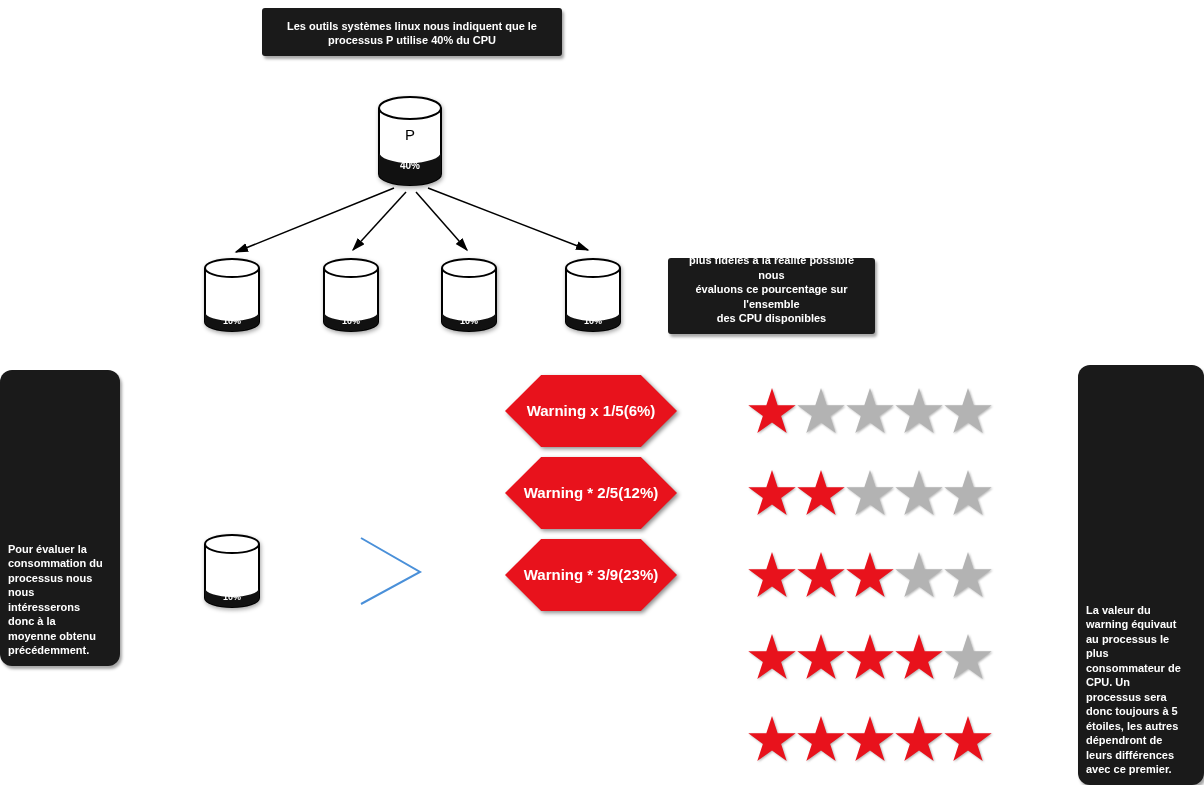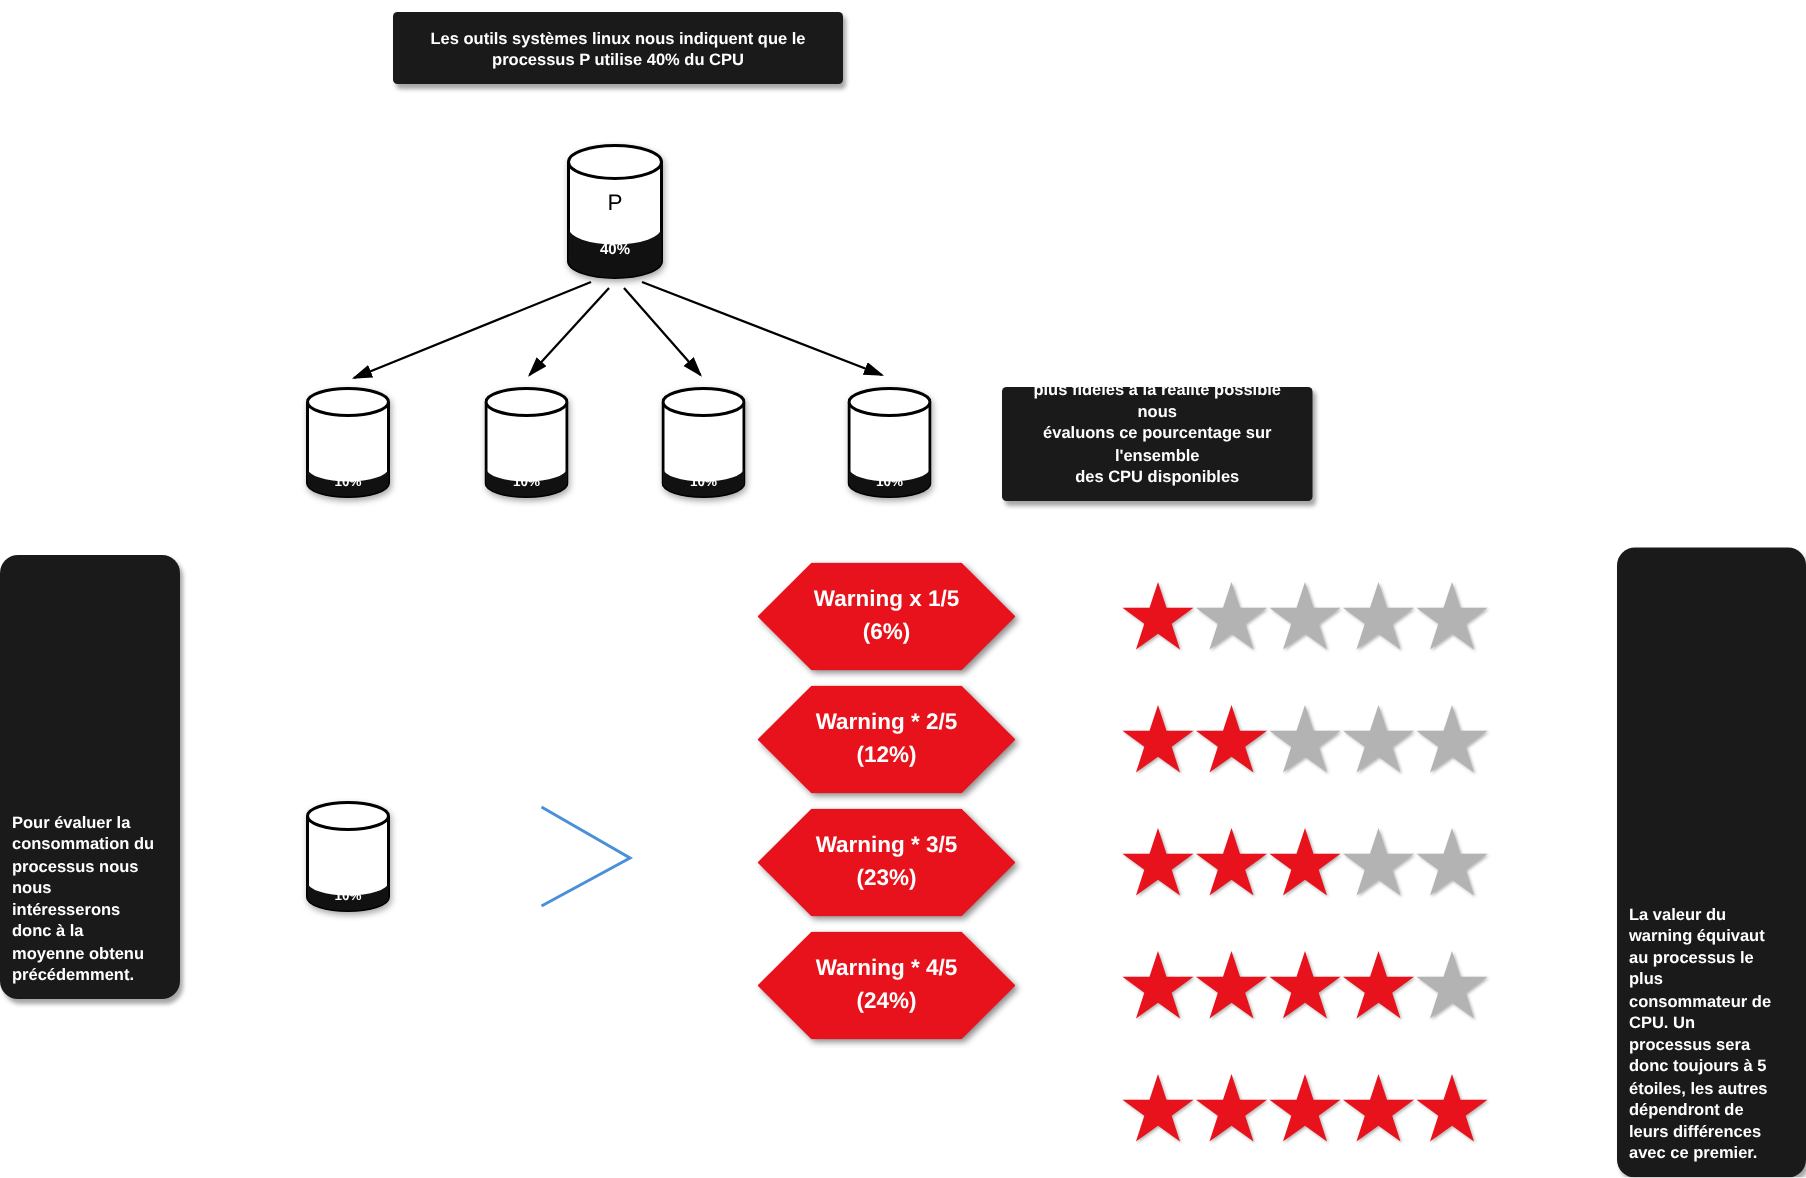--- a/index.html
+++ b/index.html
@@ -53,21 +53,21 @@
   #chevron { position: absolute; left: 358px; top: 534px; }
   .chevron-line { stroke: var(--chevron-blue, #4a90d9); stroke-width: 2; fill: none; }
 
   
   .hex-wrap { position: absolute; left: 505px; width: 172px; height: 72px;
               filter: drop-shadow(2px 2px 2px rgba(0,0,0,0.45)); }
   .hex {
     width: 100%; height: 100%;
     background: var(--warning-red, #e8121c);
     clip-path: polygon(21% 0%, 79% 0%, 100% 50%, 79% 100%, 21% 100%, 0% 50%);
-    display: flex; flex-direction: column; align-items: center; justify-content: center;
+    display: flex; align-items: center; justify-content: center;
     color: #ffffff; font-weight: bold; font-size: 15px; line-height: 1.5; text-align: center;
   }
   #hex-0 { top: 375px; } #hex-1 { top: 457px; } #hex-2 { top: 539px; }
   #hex-3 { top: 621px; } #hex-4 { top: 703px; }
 
   
   .stars { position: absolute; left: 748px; height: 50px; display: flex; gap: 1px; }
   .star { width: 48px; height: 50px; filter: drop-shadow(1px 1px 1px rgba(0,0,0,0.3)); }
   #stars-0 { top: 386px; } #stars-1 { top: 468px; } #stars-2 { top: 550px; }
   #stars-3 { top: 632px; } #stars-4 { top: 714px; }
@@ -176,28 +176,22 @@
     </div>
   </div>
   <div class="hex-wrap" id="hex-1">
     <div class="hex">
       <span>Warning * 2/5</span>
       <span>(12%)</span>
     </div>
   </div>
   <div class="hex-wrap" id="hex-2">
     <div class="hex">
-      <span>Warning * 3/5</span>
+      <span>Warning * 3/9</span>
       <span>(23%)</span>
-    </div>
-  </div>
-  <div class="hex-wrap" id="hex-3">
-    <div class="hex">
-      <span>Warning * 4/5</span>
-      <span>(24%)</span>
     </div>
   </div>
 
   <div class="stars" id="stars-0">
       <svg viewBox="0 0 50 50" class="star">
         <polygon points="25,1 30.9,18.9 49.7,19 34.5,30.1 40.3,48 25,37 9.7,48 15.5,30.1 0.3,19 19.1,18.9" fill="#e8121c"></polygon>
       </svg>
       <svg viewBox="0 0 50 50" class="star">
         <polygon points="25,1 30.9,18.9 49.7,19 34.5,30.1 40.3,48 25,37 9.7,48 15.5,30.1 0.3,19 19.1,18.9" fill="#b3b3b3"></polygon>
       </svg>

